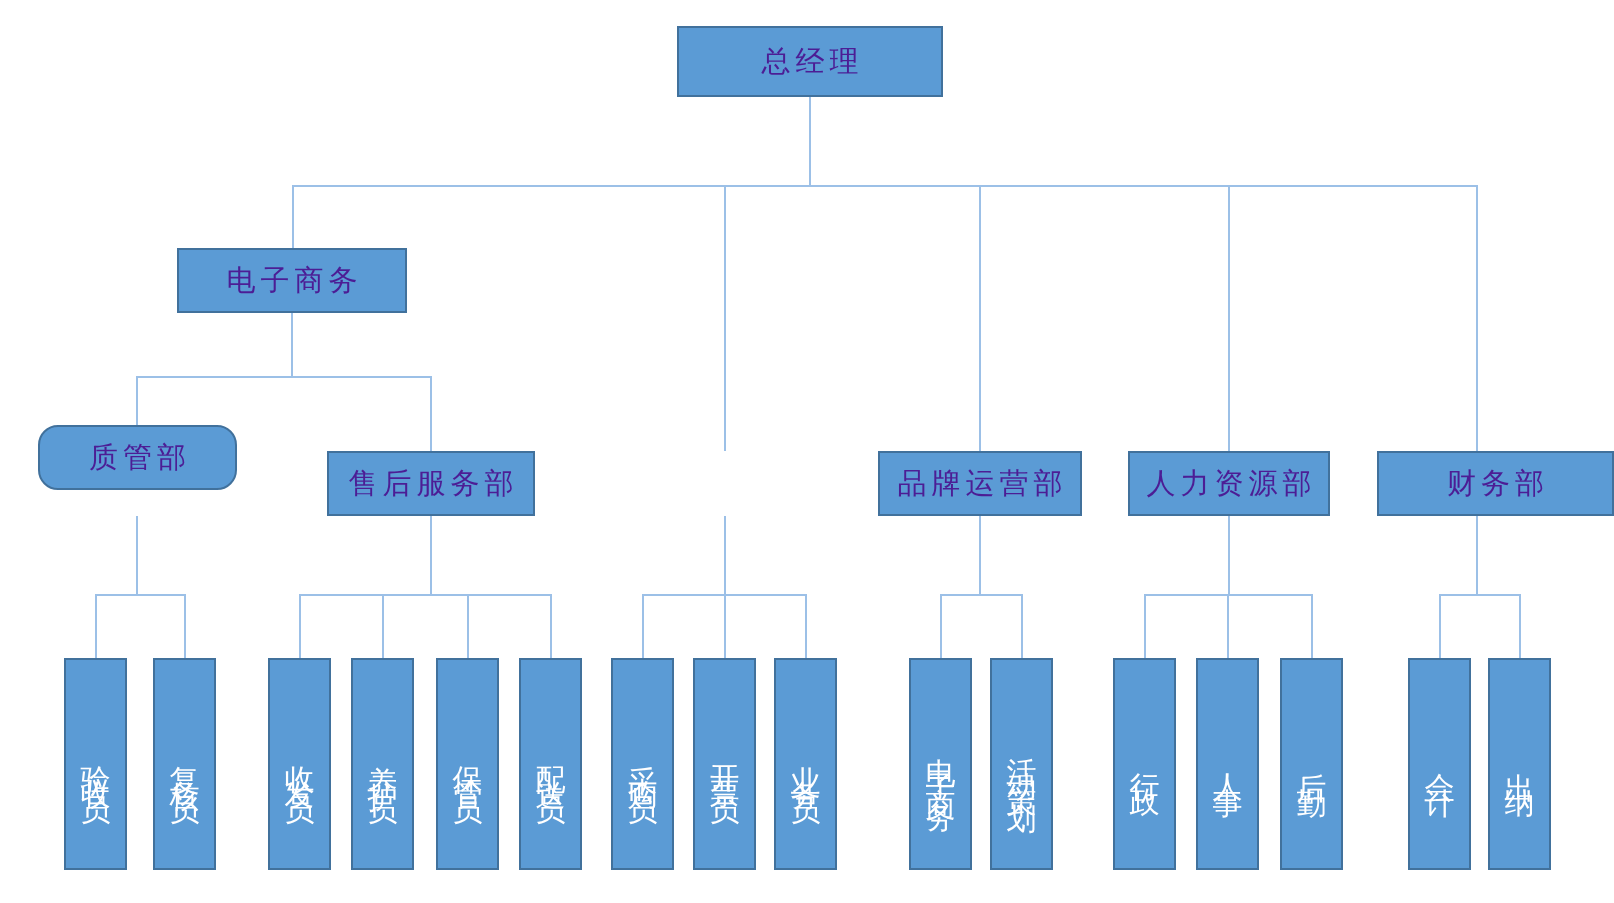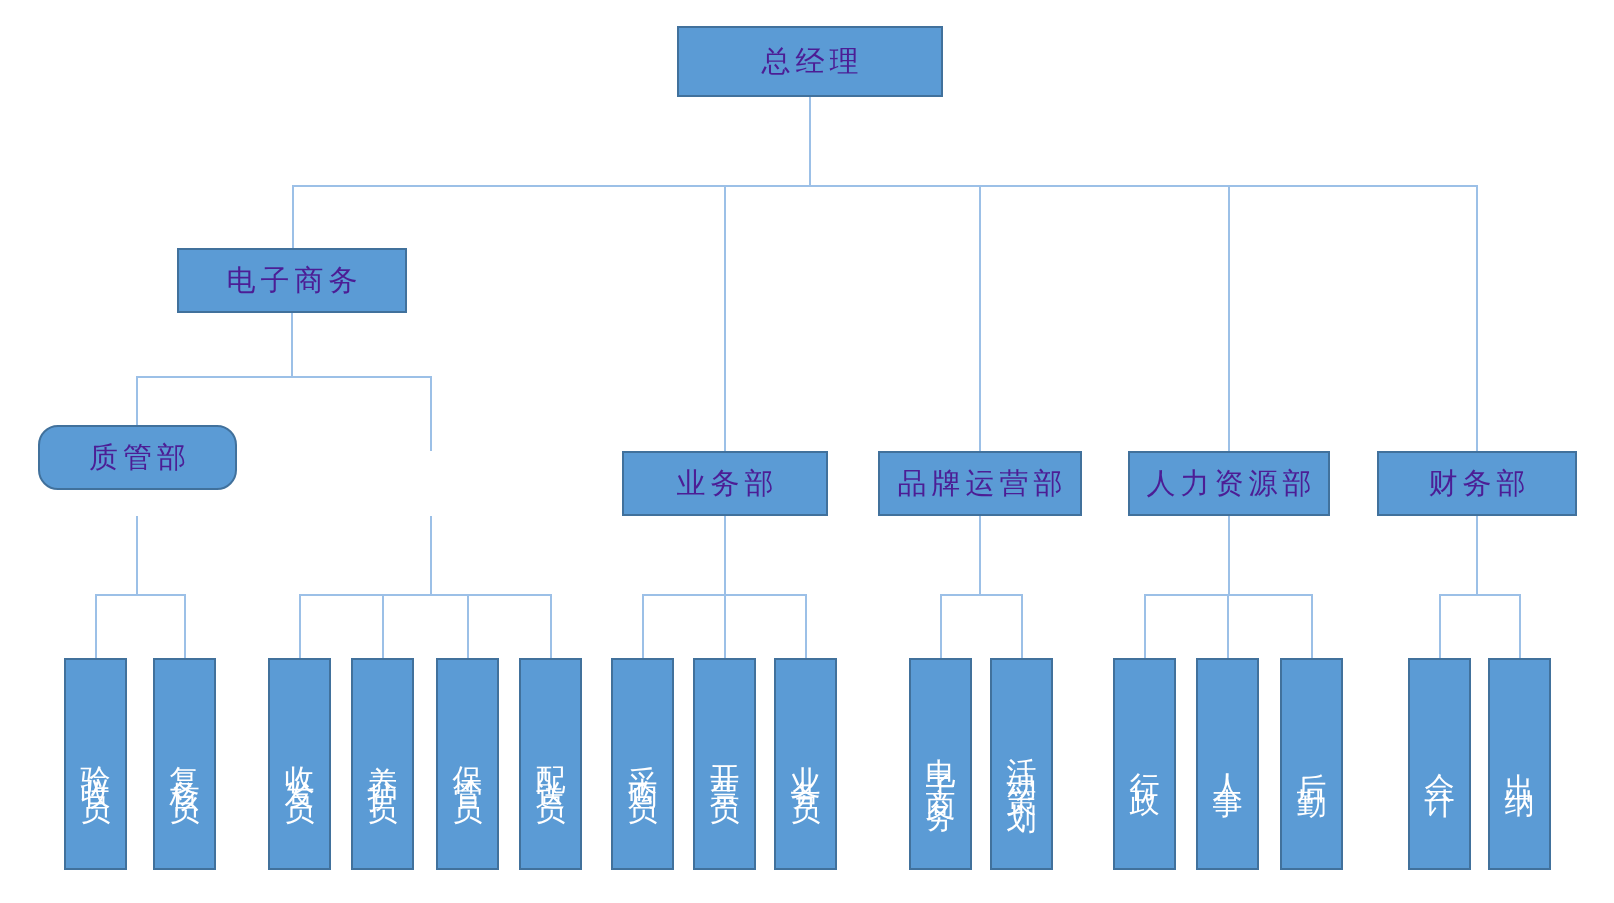--- a/index.html
+++ b/index.html
@@ -77,24 +77,24 @@
   <div class="vline" style="left:1227px; top:595px; height:63px;"></div>
   <div class="vline" style="left:1311px; top:595px; height:63px;"></div>
   <div class="vline" style="left:1439px; top:595px; height:63px;"></div>
   <div class="vline" style="left:1519px; top:595px; height:63px;"></div>
 
   <div class="node" style="left:677px; top:26px; width:266px; height:71px;">总经理</div>
 
   <div class="node" style="left:177px; top:248px; width:230px; height:65px;">电子商务</div>
 
   <div class="node" style="left:38px; top:425px; width:199px; height:65px;border-radius:20px;">质管部</div>
-  <div class="node" style="left:622px; top:451px; width:206px; height:65px;">业务部</div>
+  <div class="node" style="left:327px; top:451px; width:208px; height:65px;">售后服务部</div>
   <div class="node" style="left:1128px; top:451px; width:202px; height:65px;">人力资源部</div>
   <div class="node" style="left:878px; top:451px; width:204px; height:65px;">品牌运营部</div>
-  <div class="node" style="left:1377px; top:451px; width:200px; height:65px;">财务部</div>
+  <div class="node" style="left:1377px; top:451px; width:237px; height:65px;">财务部</div>
 
   <div class="vnode" style="left:64px; top:658px; width:63px; height:212px;">
     <span>验收员</span>
   </div>
   <div class="vnode" style="left:153px; top:658px; width:63px; height:212px;">
     <span>复核员</span>
   </div>
 
   <div class="vnode" style="left:268px; top:658px; width:63px; height:212px;">
     <span>收发员</span>

